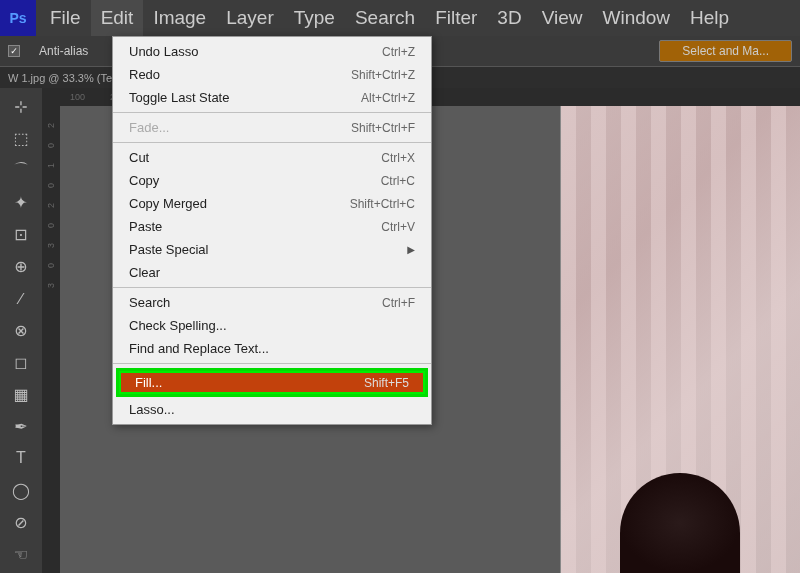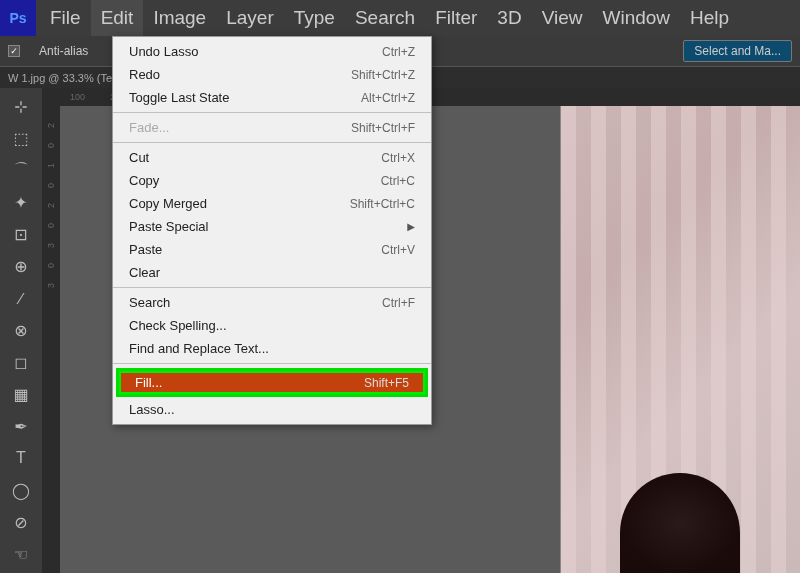--- a/index.html
+++ b/index.html
@@ -85,24 +85,24 @@
       display: flex;
       align-items: center;
       justify-content: center;
     }
     .checkbox::after {
       content: '✓';
       font-size: 9px;
       color: #fff;
     }
     .select-mask-btn {
-      background: #0c4a6e;
+      background: #a16207;
       border: 1px solid #777;
       color: #ccc;
-      padding: 3px 10px;
+      padding: 3px 22px;
       font-size: 12px;
       cursor: pointer;
       border-radius: 2px;
       margin-left: auto;
     }
 
     
     .title-bar {
       width: 100%;
       height: 22px;
@@ -414,26 +414,26 @@
       </div>
       <div class="dropdown-item">
         <span>Copy</span>
         <span class="shortcut">Ctrl+C</span>
       </div>
       <div class="dropdown-item">
         <span>Copy Merged</span>
         <span class="shortcut">Shift+Ctrl+C</span>
       </div>
       <div class="dropdown-item">
+        <span>Paste</span>
+        <span class="shortcut">Ctrl+V</span>
+      </div>
+      <div class="dropdown-item">
         <span>Paste Special</span>
         <span class="submenu-arrow">▶</span>
-      </div>
-      <div class="dropdown-item">
-        <span>Paste</span>
-        <span class="shortcut">Ctrl+V</span>
       </div>
       <div class="dropdown-item">
         <span>Clear</span>
       </div>
     </div>
 
     <div class="menu-section">
       <div class="dropdown-item">
         <span>Search</span>
         <span class="shortcut">Ctrl+F</span>

